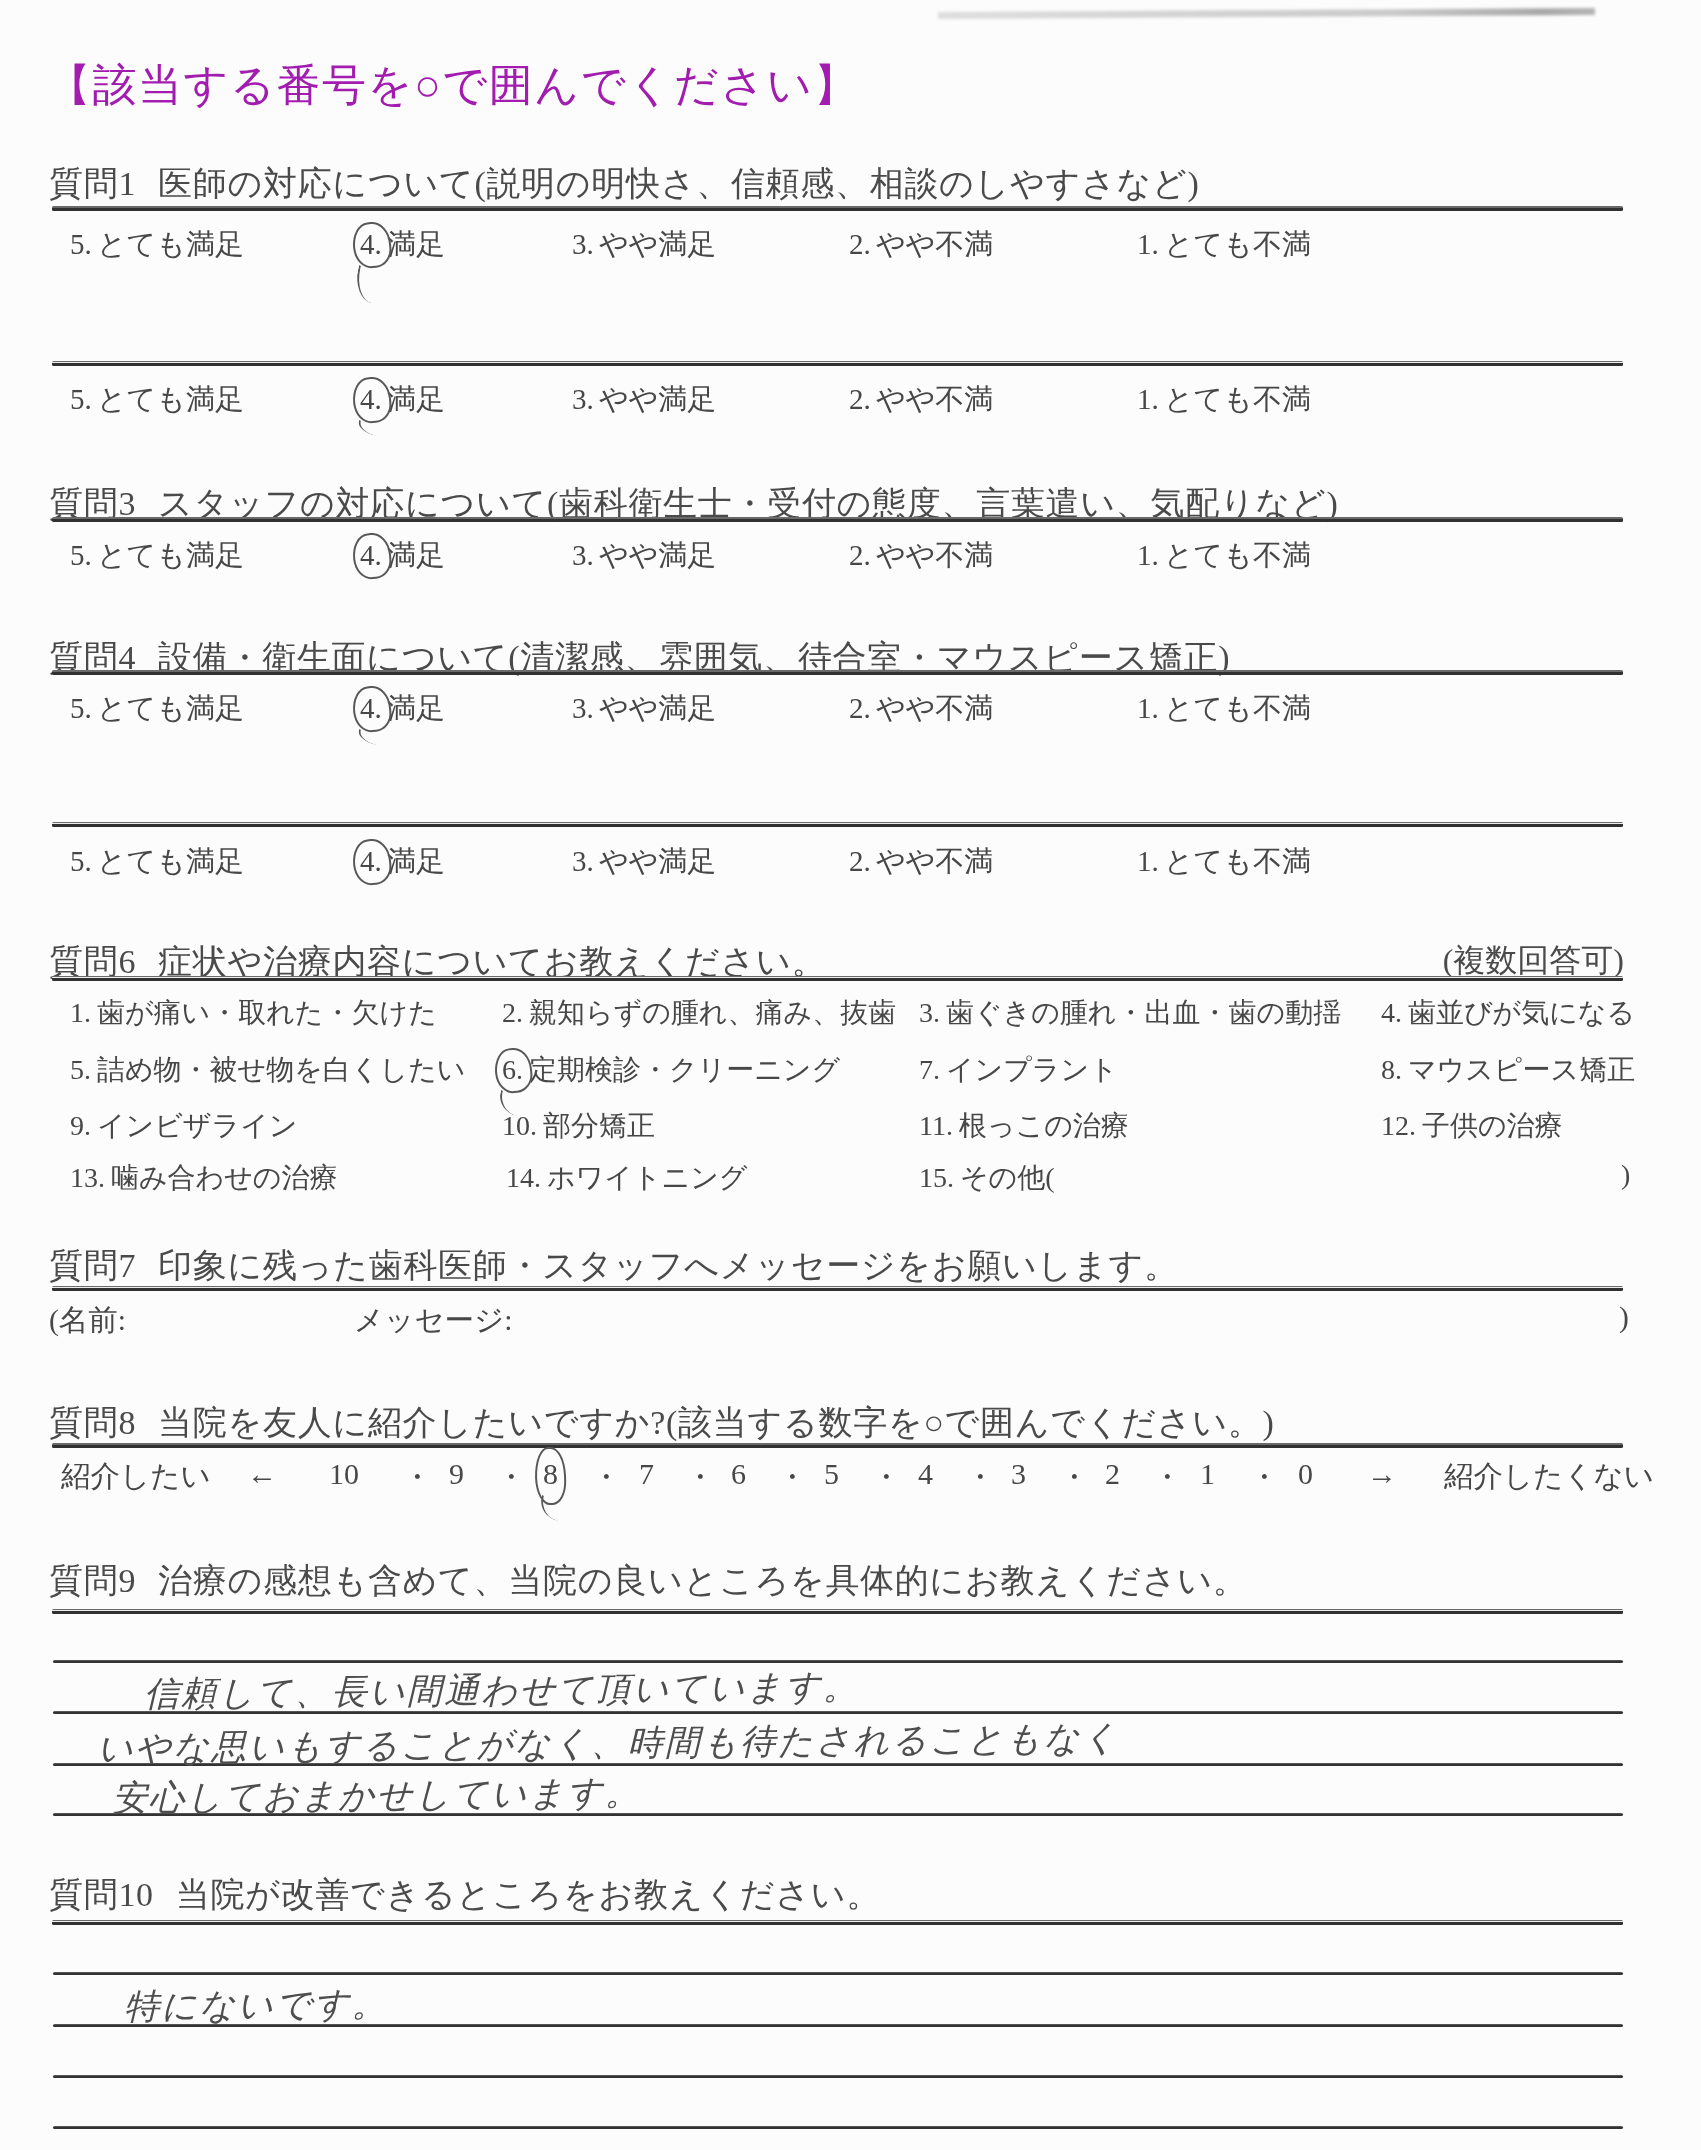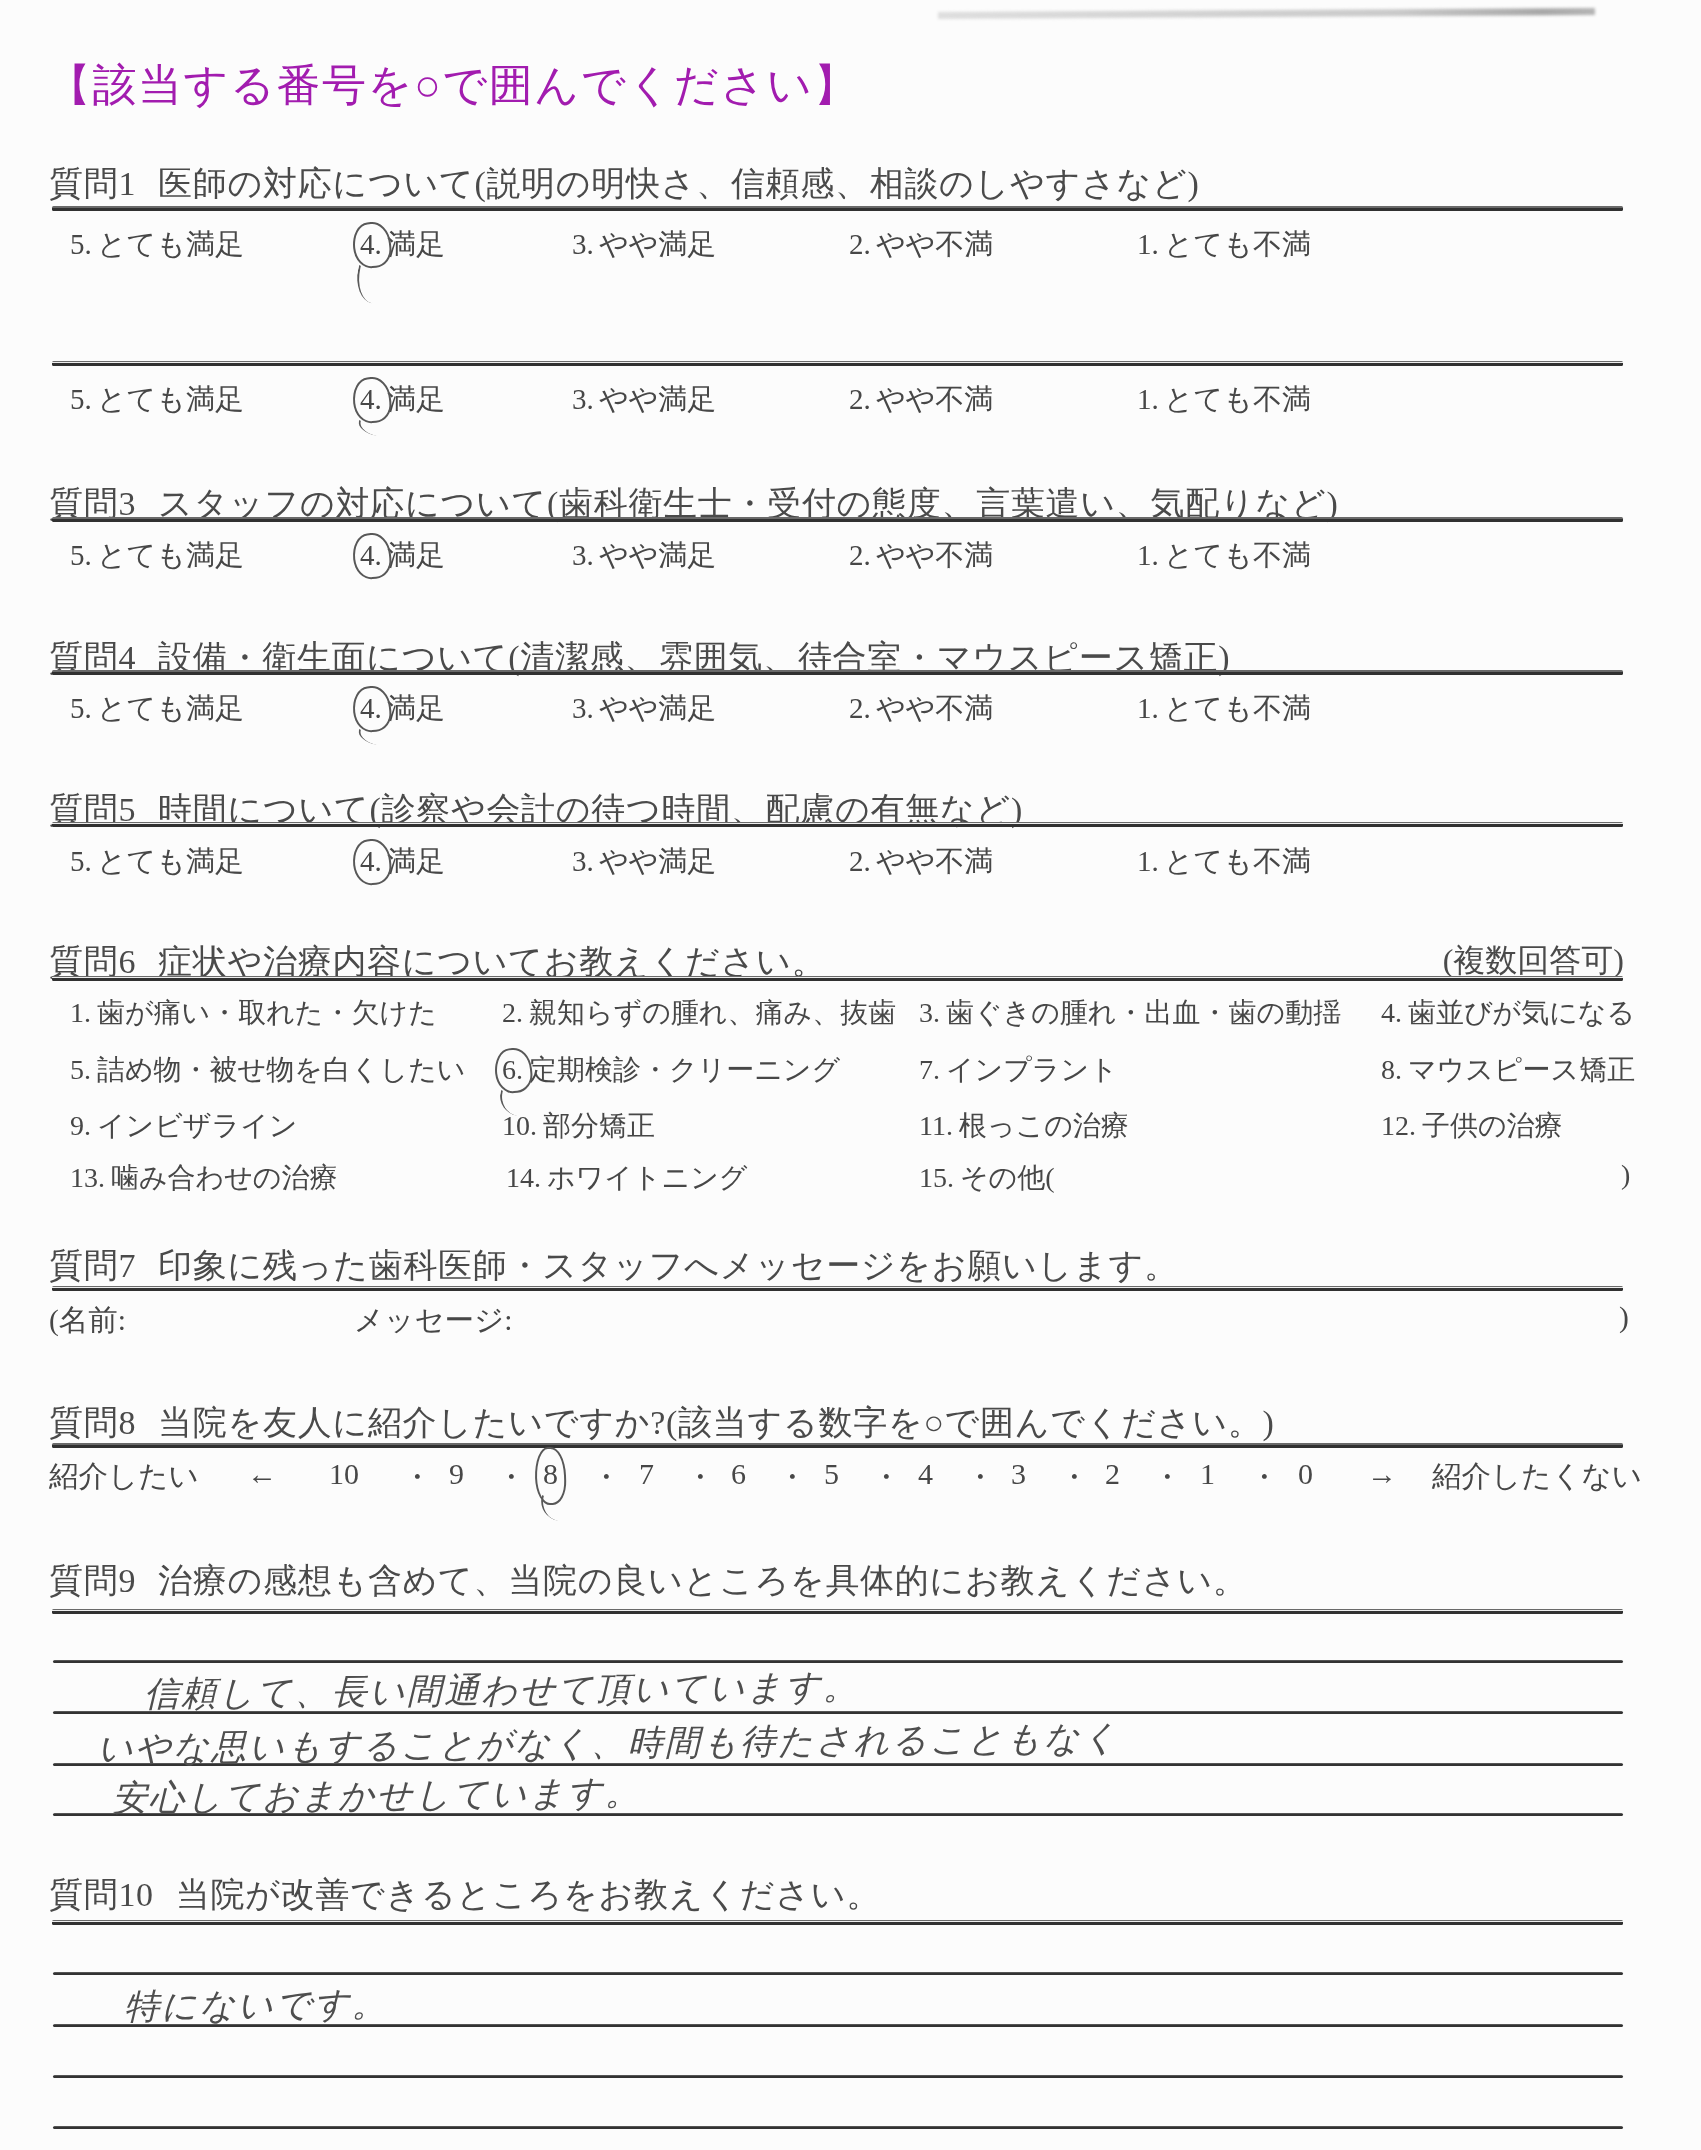--- a/index.html
+++ b/index.html
@@ -36,21 +36,21 @@
     position:absolute; left:53px; width:1570px; height:3px;
     background:linear-gradient(to bottom,#555 0 0.7px,#333 0.7px 100%);
     border-radius:1.5px;
   }
   .opt-row { position:absolute; left:0; width:100%; height:44px; font-size:29px; }
   .opt { position:absolute; top:0; white-space:nowrap; display:flex; gap:5.2px; align-items:baseline; }
   .q6-item { position:absolute; white-space:nowrap; display:flex; gap:5.9px; align-items:baseline; font-size:28px; }
   .q7-row,.q8-row { position:absolute; left:0; width:100%; font-size:29.5px; }
   .q7-label { position:absolute; white-space:nowrap; }
   .q8-el { position:absolute; white-space:nowrap; font-size:30px; }
-  .q8-lab { font-size:29.5px; }
+  .q8-lab { font-size:29.5px;margin-left:12px; }
 
   
   .circ { position:relative; display:inline-block; }
   .circ::before {
     content:""; position:absolute; left:-7.4px; right:-8.9px; top:-5.9px; bottom:-7.4px;
     border:2.2px solid #585858;
     border-radius:48% 52% 50% 50% / 58% 55% 45% 52%;
     transform:rotate(-6deg);
   }
   .circ-tall::before { top:-10.3px; bottom:-13.3px; left:-8px; right:-8px; transform:rotate(-2deg); }
@@ -178,23 +178,20 @@
     <div class="opt" style="left:849px">
         <span>2.</span>
         <span>やや不満</span>
       </div>
     <div class="opt" style="left:1137px">
         <span>1.</span>
         <span>とても不満</span>
       </div>
   </div>
 
-  <div class="qtitle" style="top:787px">
-    <span class="qno">質問5</span><span>時間について(診察や会計の待つ時間、配慮の有無など)</span>
-  </div>
   <div class="rule-thick" style="top:822px"></div>
   <div class="opt-row" style="top:842px">
     <div class="opt" style="left:70px">
         <span>5.</span>
         <span>とても満足</span>
       </div>
     <div class="opt" style="left:360px">
         <span class="circ">4.</span>
         <span>満足</span>
       </div>

